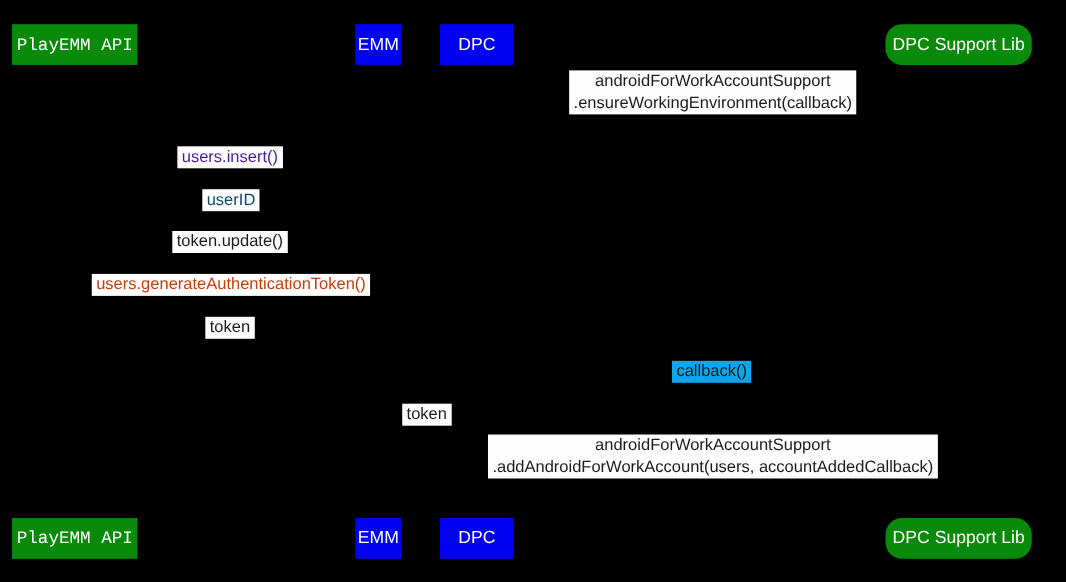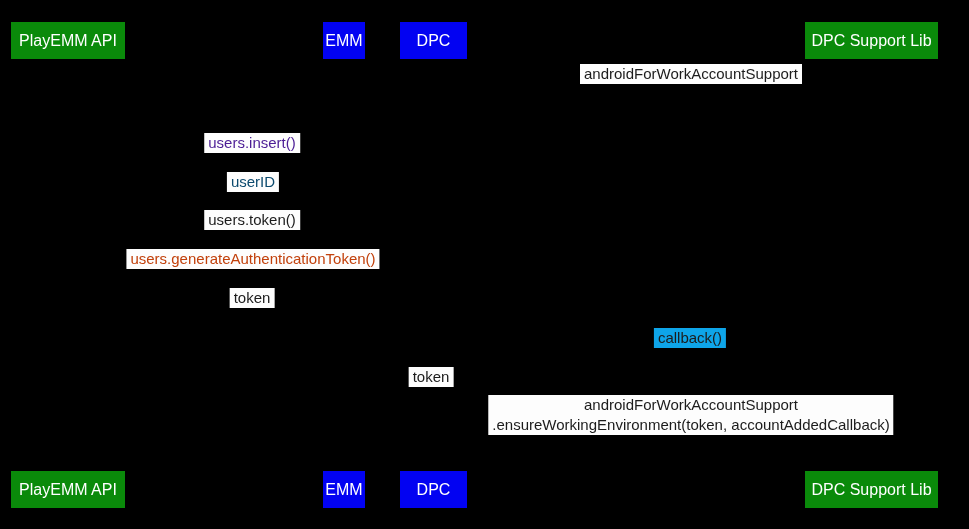--- a/index.html
+++ b/index.html
@@ -21,34 +21,33 @@
     display: flex;
     align-items: center;
     justify-content: center;
     color: #ffffff;
     font-size: 16px;
     white-space: nowrap;
     box-sizing: border-box;
   }
   .row-top    { top: 22px; }
   .row-bottom { top: 471px; }
-  .a-playemm  { left: 11px;  width: 114px; }
+  .a-playemm  { left: 11px;  width: 114px; font-family: Liberation Mono, monospace; }
   .a-emm      { left: 323px; width: 42px; }
   .a-dpc      { left: 400px; width: 67px; }
-  .a-dpclib   { left: 805px; width: 133px; }
+  .a-dpclib   { left: 805px; width: 133px; border-radius: 15px; }
 
   .msg {
     position: absolute;
     transform: translateX(-50%);
     font-size: 15px;
     line-height: 20px;
     padding: 0 4px;
     white-space: nowrap;
     text-align: center;
-    margin-left: 43px;
   }
   .m1 { left: 648px; top: 64px;  }
   .m2 { left: 209px; top: 133px; }
   .m3 { left: 210px; top: 172px; }
   .m4 { left: 209px; top: 210px; }
   .m5 { left: 210px; top: 249px; }
   .m6 { left: 209px; top: 288px; }
   .m7 { left: 647px; top: 328px; }
   .m8 { left: 388px; top: 367px; }
   .m9 { left: 648px; top: 395px; }
@@ -58,31 +57,32 @@
 
 <div id="stage" style="background: rgb(0, 0, 0);">
 
   <div class="actor row-top a-playemm" style="background-color: rgb(10, 138, 10); color: rgb(255, 255, 255);">PlayEMM API</div>
   <div class="actor row-top a-emm" style="background-color: rgb(2, 2, 242); color: rgb(255, 255, 255);">EMM</div>
   <div class="actor row-top a-dpc" style="background-color: rgb(2, 2, 242); color: rgb(255, 255, 255);">DPC</div>
   <div class="actor row-top a-dpclib" style="background-color: rgb(10, 138, 10); color: rgb(255, 255, 255);">DPC Support Lib</div>
 
   <div class="msg m1" style="background-color: rgb(253, 253, 253); color: rgb(28, 28, 28);">
     <div>androidForWorkAccountSupport</div>
+    <div>.ensureWorkingEnvironment(callback)</div>
   </div>
   <div class="msg m2" style="background-color: rgb(253, 253, 253); color: #4c1d95;">users.insert()</div>
   <div class="msg m3" style="background-color: rgb(253, 253, 253); color: #0c4a6e;">userID</div>
-  <div class="msg m4" style="background-color: rgb(253, 253, 253); color: rgb(28, 28, 28);">users.token()</div>
+  <div class="msg m4" style="background-color: rgb(253, 253, 253); color: rgb(28, 28, 28);">token.update()</div>
   <div class="msg m5" style="background-color: rgb(253, 253, 253); color: #c2410c;">users.generateAuthenticationToken()</div>
   <div class="msg m6" style="background-color: rgb(253, 253, 253); color: rgb(28, 28, 28);">token</div>
   <div class="msg m7" style="background-color: #0ea5e9; color: rgb(28, 28, 28);">callback()</div>
   <div class="msg m8" style="background-color: rgb(253, 253, 253); color: rgb(28, 28, 28);">token</div>
   <div class="msg m9" style="background-color: rgb(253, 253, 253); color: rgb(28, 28, 28);">
     <div>androidForWorkAccountSupport</div>
-    <div>.ensureWorkingEnvironment(token, accountAddedCallback)</div>
+    <div>.addAndroidForWorkAccount(users, accountAddedCallback)</div>
   </div>
 
   <div class="actor row-bottom a-playemm" style="background-color: rgb(10, 138, 10); color: rgb(255, 255, 255);">PlayEMM API</div>
   <div class="actor row-bottom a-emm" style="background-color: rgb(2, 2, 242); color: rgb(255, 255, 255);">EMM</div>
   <div class="actor row-bottom a-dpc" style="background-color: rgb(2, 2, 242); color: rgb(255, 255, 255);">DPC</div>
   <div class="actor row-bottom a-dpclib" style="background-color: rgb(10, 138, 10); color: rgb(255, 255, 255);">DPC Support Lib</div>
 
 </div>
 
 </body></html>

